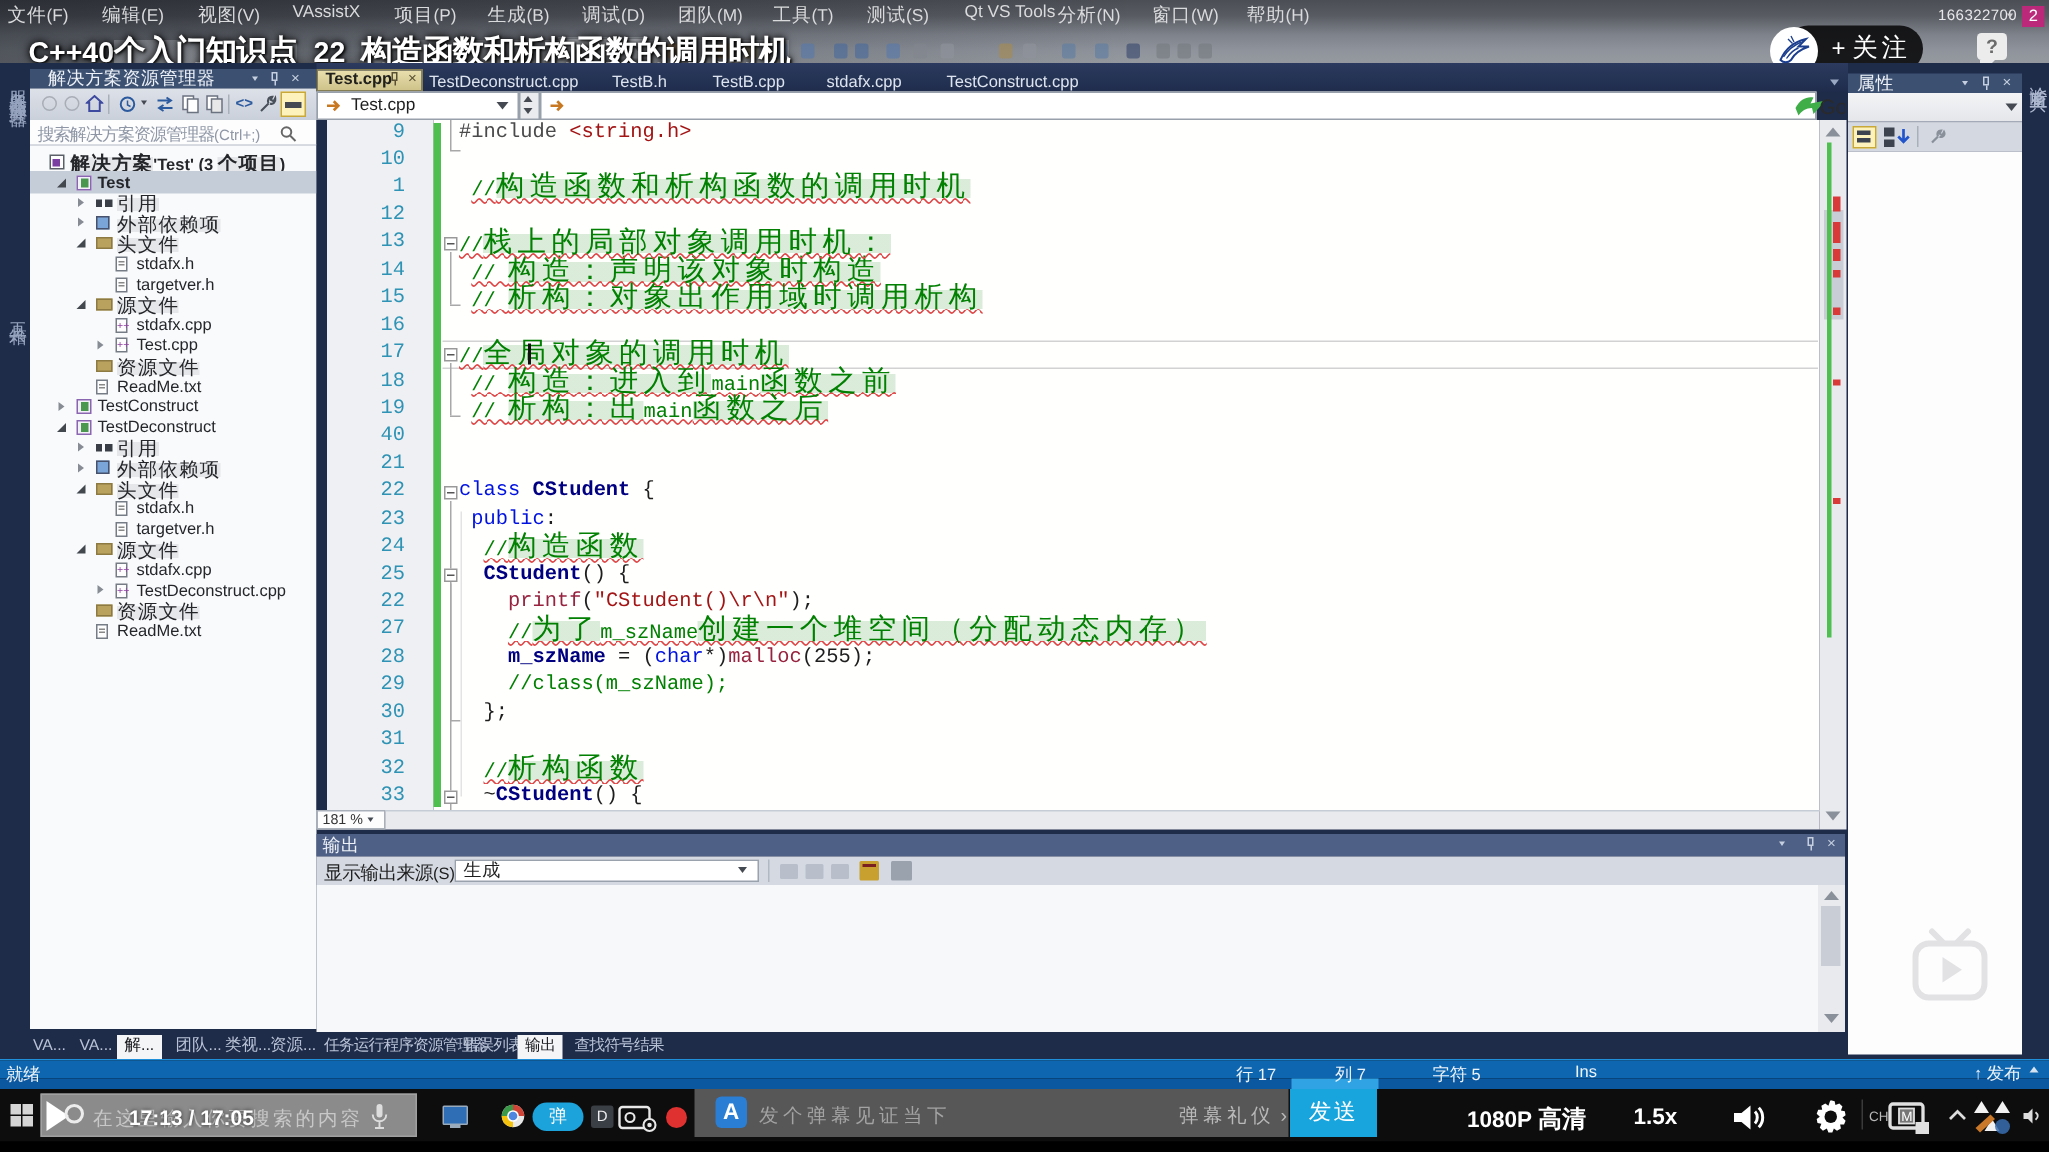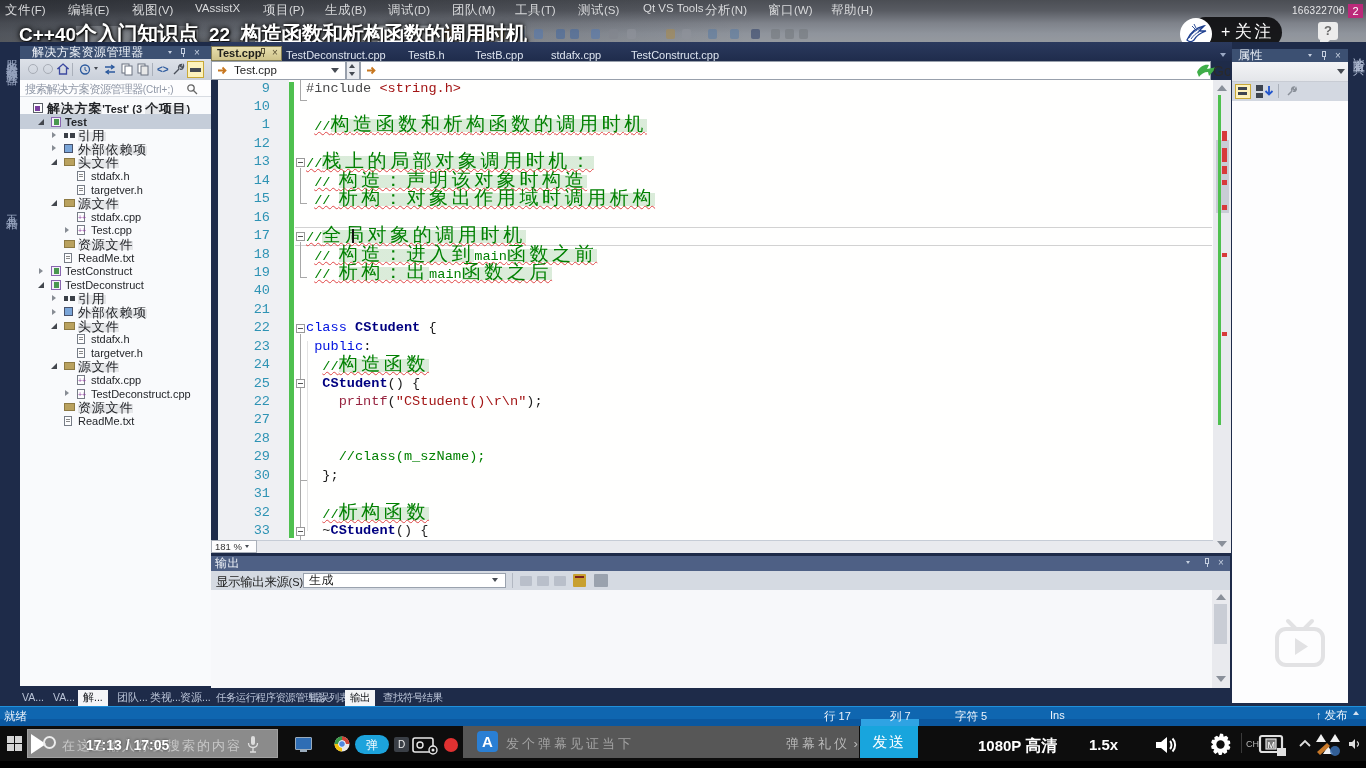--- a/index.html
+++ b/index.html
@@ -262,20 +262,22 @@
 <div class="cl" style="top:153.3px"><span class="c sq">//<span class="cj" style="letter-spacing:3.6px">栈上的局部对象调用时机：</span></span></div>
 <div class="cl" style="top:227.0px"><span class="c sq">//<span class="cj" style="letter-spacing:3.6px">全局对象的调用时机</span></span></div>
 <div class="cl" style="top:190.1px"> <span class="c sq">// <span class="cj" style="letter-spacing:3.6px">析构：对象出作用域时调用析构</span></span></div>
 <div class="cl" style="top:245.5px"> <span class="c sq">// <span class="cj" style="letter-spacing:3.6px">构造：进入到</span>main<span class="cj" style="letter-spacing:3.6px">函数之前</span></span></div>
 <div class="cl" style="top:263.9px"> <span class="c sq">// <span class="cj" style="letter-spacing:3.6px">析构：出</span>main<span class="cj" style="letter-spacing:3.6px">函数之后</span></span></div>
 <div class="cl" style="top:319.2px"><span class="k">class</span> <span class="t">CStudent</span> {</div>
 <div class="cl" style="top:337.7px"> <span class="k">public</span>:</div>
 <div class="cl" style="top:356.1px">  <span class="c sq">//<span class="cj" style="letter-spacing:3.6px">构造函数</span></span></div>
 <div class="cl" style="top:374.5px">  <span class="t">CStudent</span>() {</div>
 <div class="cl" style="top:393.0px">    <span class="f">printf</span>(<span class="s">"CStudent()\r\n"</span>);</div>
+<div class="cl" style="top:411.4px">    <span class="c sq">//<span class="cj" style="letter-spacing:3.6px">为了</span>m_szName<span class="cj" style="letter-spacing:3.6px">创建一个堆空间（分配动态内存）</span></span></div>
+<div class="cl" style="top:429.9px">    <span class="t">m_szName</span> = (<span class="k">char</span>*)<span class="f">malloc</span>(255);</div>
 <div class="cl" style="top:448.3px">    <span class="c">//class(m_szName);</span></div>
 <div class="cl" style="top:466.7px">  };</div>
 <div class="cl" style="top:503.6px">  <span class="c sq">//<span class="cj" style="letter-spacing:3.6px">析构函数</span></span></div>
 <div class="cl" style="top:522.1px">  ~<span class="t">CStudent</span>() {</div>
 <div class="a" style="left:300px;top:80.0px;width:1px;height:20.0px;background:#a8a8a8"></div>
 <div class="a" style="left:300px;top:100px;width:7px;height:1px;background:#a8a8a8"></div>
 <div class="a" style="left:300px;top:168.0px;width:1px;height:35.2px;background:#a8a8a8"></div>
 <div class="a" style="left:300px;top:203.1px;width:7px;height:1px;background:#a8a8a8"></div>
 <div class="a" style="left:300px;top:241.7px;width:1px;height:35.2px;background:#a8a8a8"></div>
 <div class="a" style="left:300px;top:276.9px;width:7px;height:1px;background:#a8a8a8"></div>

